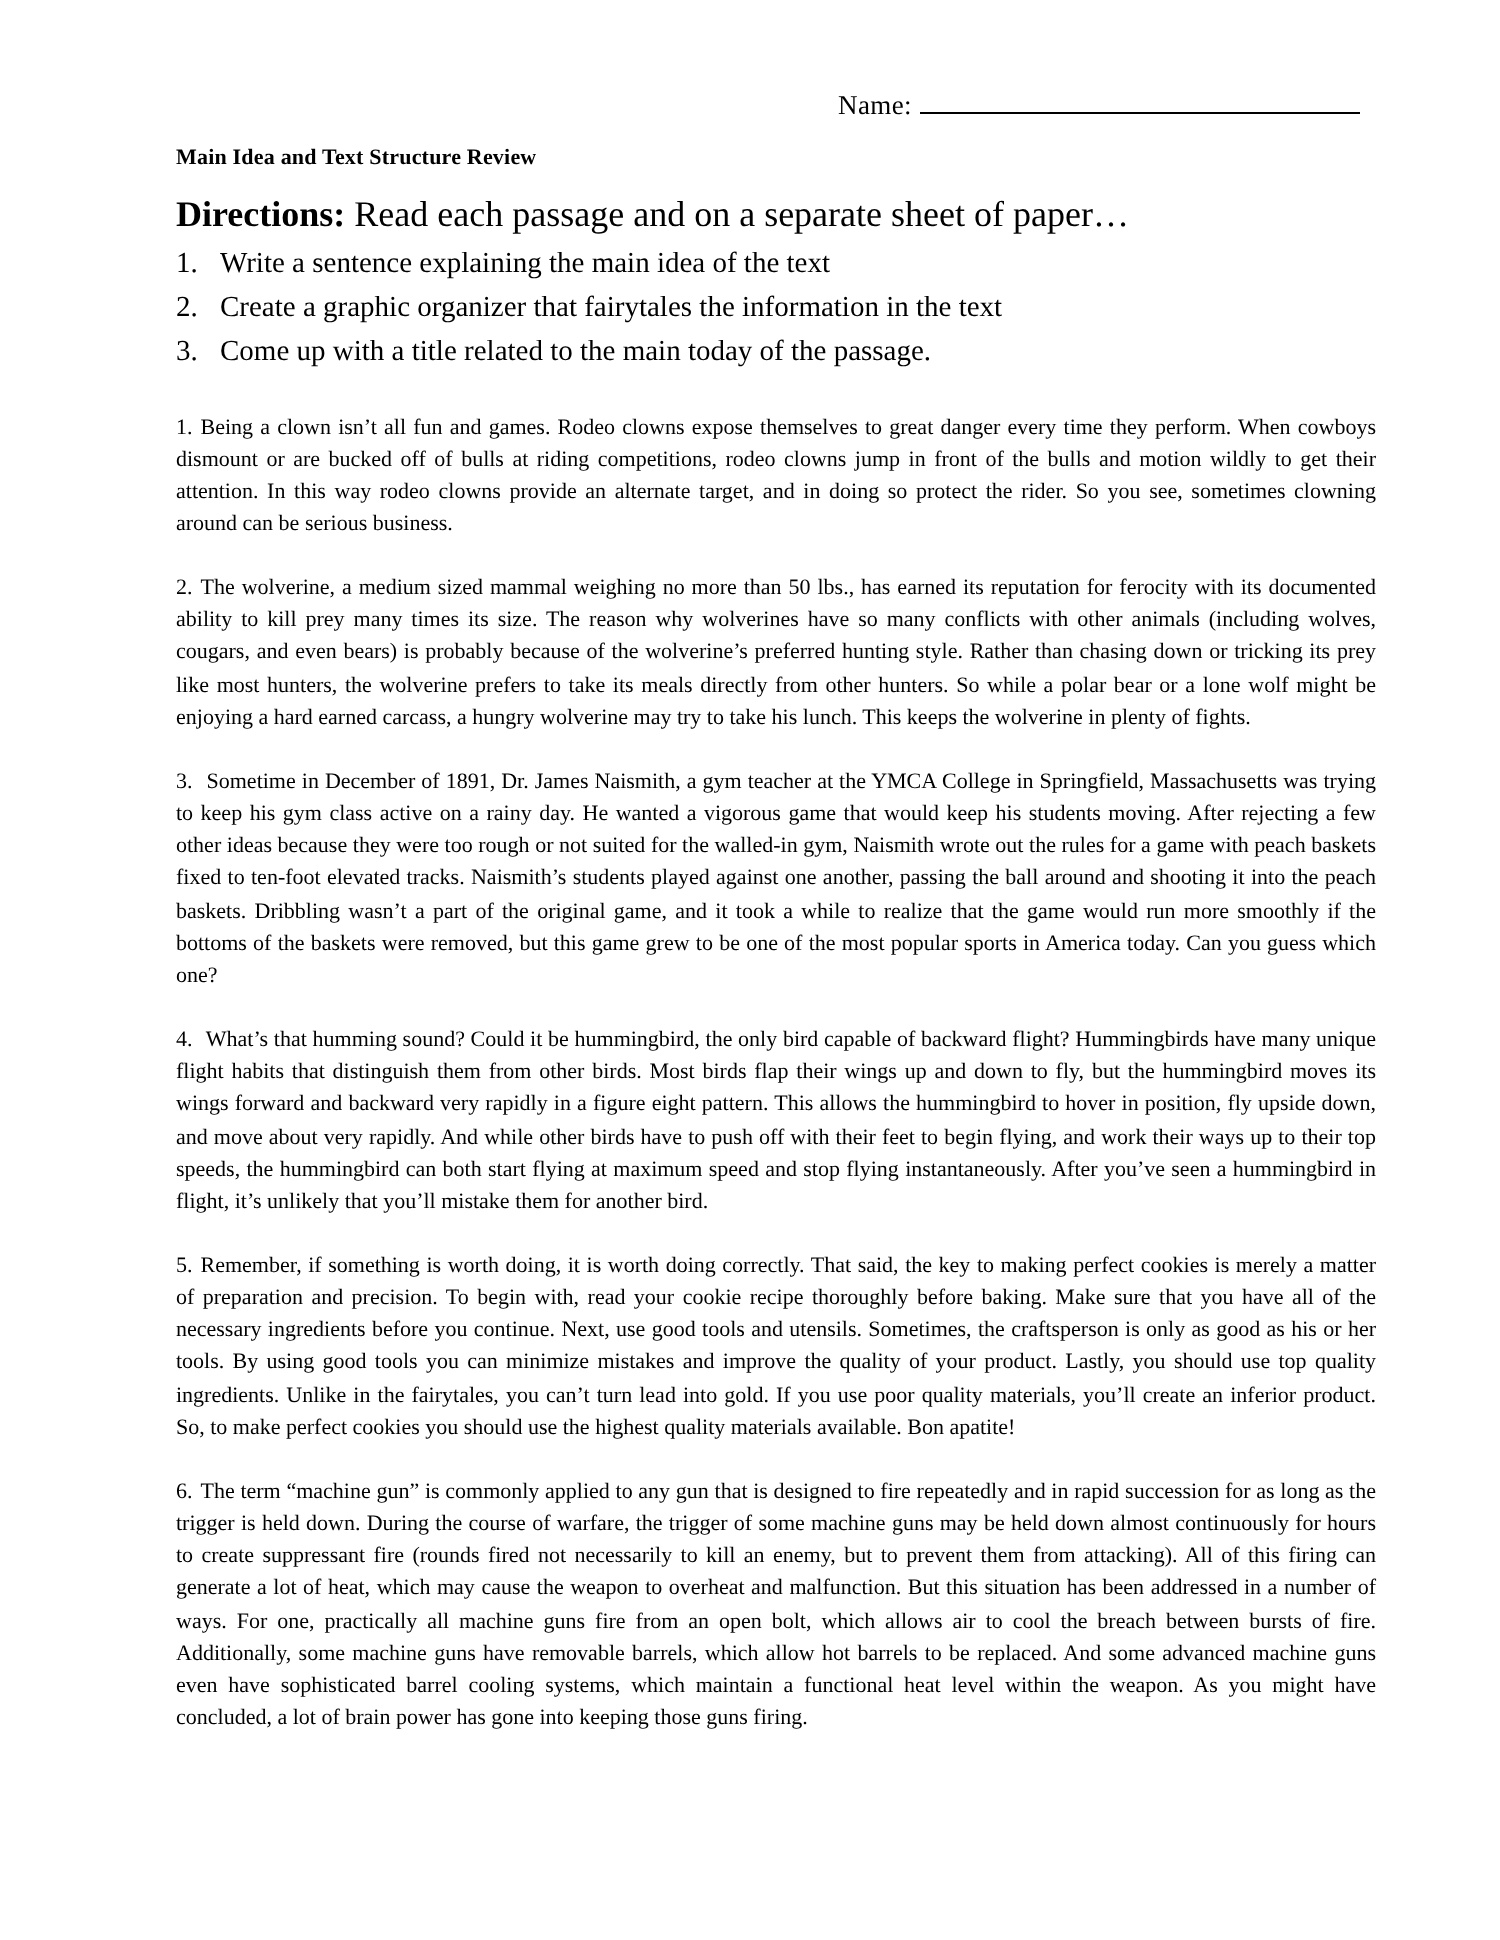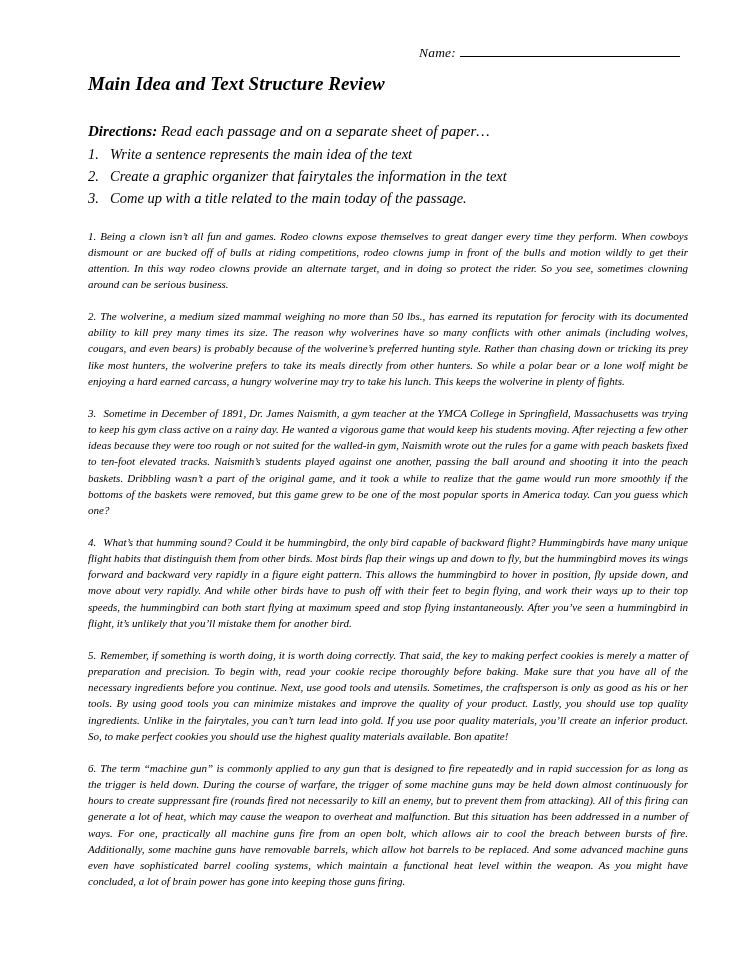--- a/index.html
+++ b/index.html
@@ -13,48 +13,47 @@
     font-family: "Liberation Serif", serif;
     color: #000000;
     overflow: hidden;
   }
   .page {
     position: relative;
     width: 750px;
     height: 725px;
     box-sizing: border-box;
     padding: 44px 62px 12px 88px;
-    font-style: italic;
   }
   .name-row {
     display: flex;
     justify-content: flex-end;
     align-items: baseline;
     margin-bottom: 12px;
     padding-right: 8px;
   }
   .name-label {
     font-size: 13.5px;
     letter-spacing: 0.2px;
   }
   .name-line {
     display: inline-block;
     width: 220px;
     border-bottom: 1px solid #000;
     height: 12px;
     margin-left: 4px;
   }
   h1.title {
-    font-size: 19px;
+    font-size: 11px;
     font-weight: bold;
-    margin: 0 0 26px 0;
+    margin: 0 0 10px 0;
     letter-spacing: 0.1px;
   }
   .directions {
-    font-size: 15px;
+    font-size: 18px;
     margin: 0 0 3px 0;
     line-height: 1.35;
   }
   .directions .dir-label {
     font-weight: bold;
   }
   ol.steps {
     margin: 0 0 0 0;
     padding: 0;
     list-style: none;
@@ -100,21 +99,21 @@
 
   <h1 class="title">Main Idea and Text Structure Review</h1>
 
   <p class="directions">
     <span class="dir-label">Directions:</span><span> Read each passage and on a separate sheet of paper…</span>
   </p>
 
   <ol class="steps">
     <li>
       <span class="num">1.</span>
-      <span>Write a sentence represents the main idea of the text</span>
+      <span>Write a sentence explaining the main idea of the text</span>
     </li>
     <li>
       <span class="num">2.</span>
       <span>Create a graphic organizer that fairytales the information in the text</span>
     </li>
     <li>
       <span class="num">3.</span>
       <span>Come up with a title related to the main today of the passage.</span>
     </li>
   </ol>

